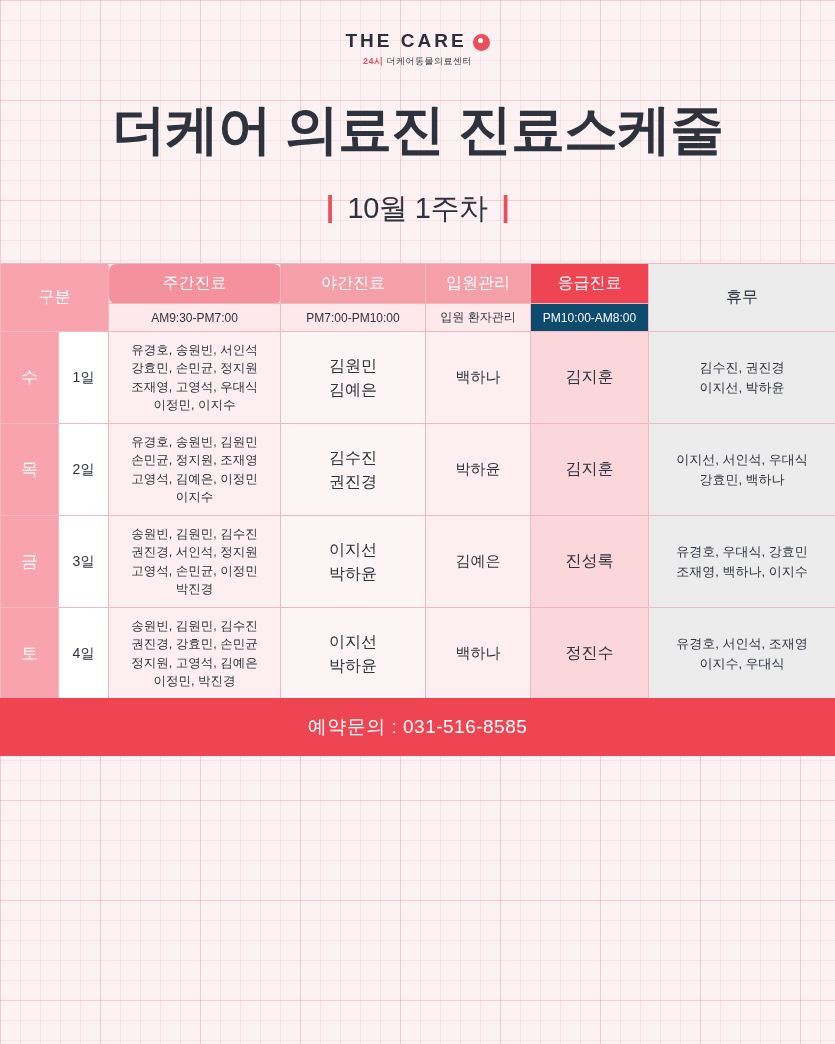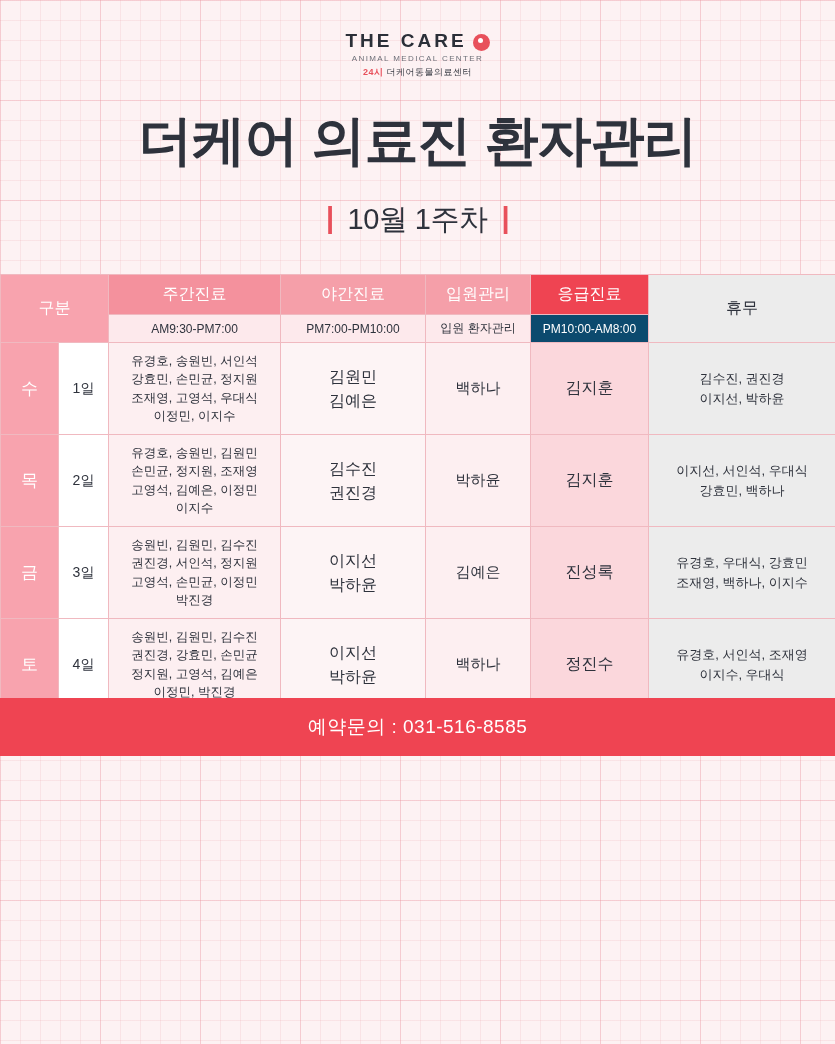--- a/index.html
+++ b/index.html
@@ -136,21 +136,21 @@
     height: 28px;
     font-size: 12px;
     color: #2e323c;
   }
   .h-gubun {
     background: #f8a3ae;
     color: #fff;
     font-weight: bold;
     font-size: 16px;
   }
-  .h-pink-dark { background: #f4919d; }
+  .h-pink-dark { background: #f4919d; border-radius: 7px; }
   .h-pink-mid  { background: #f59fa9; }
   .h-pink-mid2 { background: #f59fa9; }
   .h-red       { background: #ef4452; }
   .h-gray      { background: #ececec; color:#2e323c; font-weight:bold; font-size:16px; }
 
   .sub-light { background: #fde9ec; }
   .sub-red   { background: #0c4a6e; color: #fff; }
 
   .cell-day {
     background: #f8a3ae;
@@ -219,28 +219,27 @@
 
 <div class="grid-bg"></div>
 
 <div class="page">
 
   <div class="logo-wrap">
     <div class="logo-line1">
       <span>THE CARE</span>
       <span class="logo-dot"></span>
     </div>
-    <div class="logo-line2">ANIMAL MEDICAL CENTER</div>
     <div class="logo-line3">
       <span class="logo-24">24시</span>
       <span>더케어동물의료센터</span>
     </div>
   </div>
 
-  <div class="main-title">더케어 의료진 환자관리</div>
+  <div class="main-title">더케어 의료진 진료스케줄</div>
   <div class="sub-title">
     <span class="bar">|</span><span>10월 1주차</span><span class="bar">|</span>
   </div>
 
   <div class="table-wrap">
     <table class="sched">
       <colgroup>
         <col class="c-day">
           <col class="c-date">
           <col class="c-day1">

